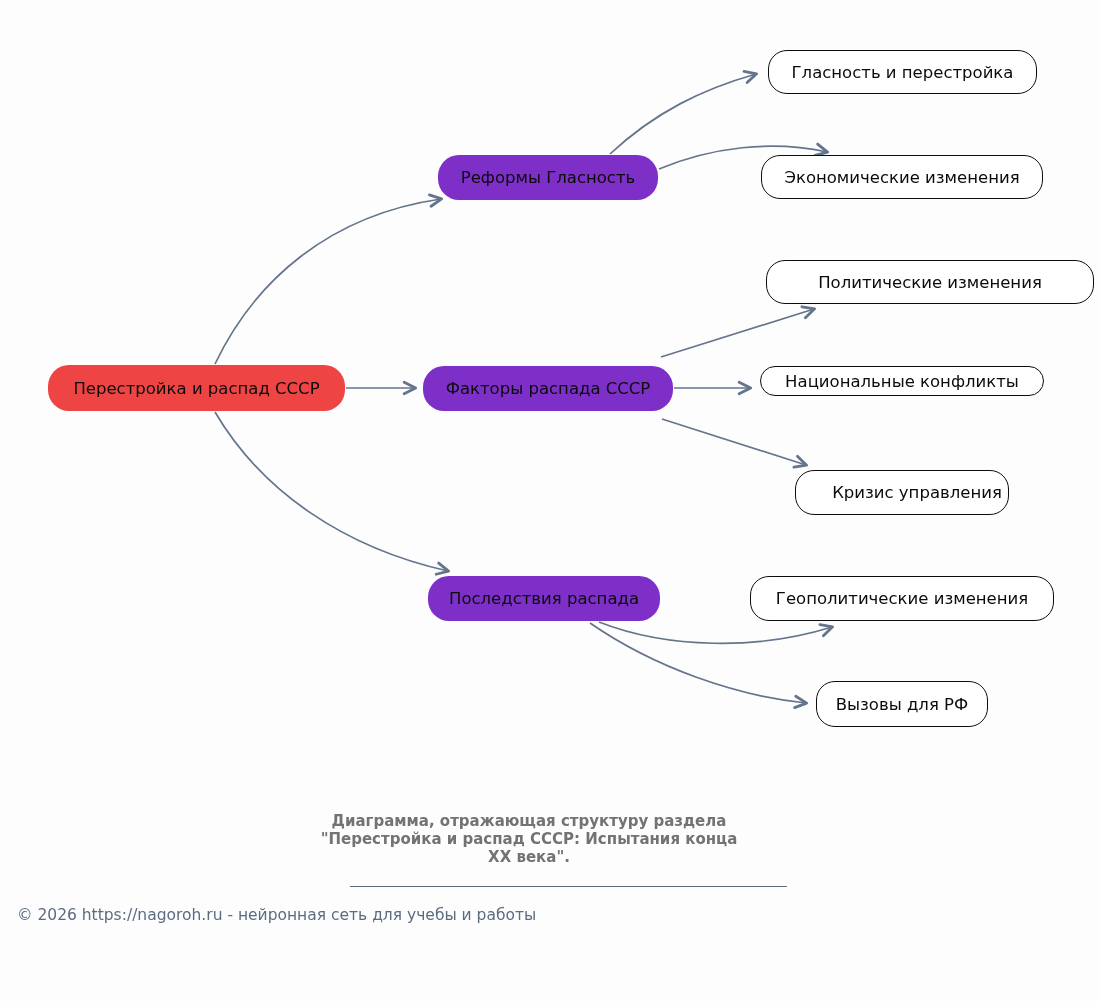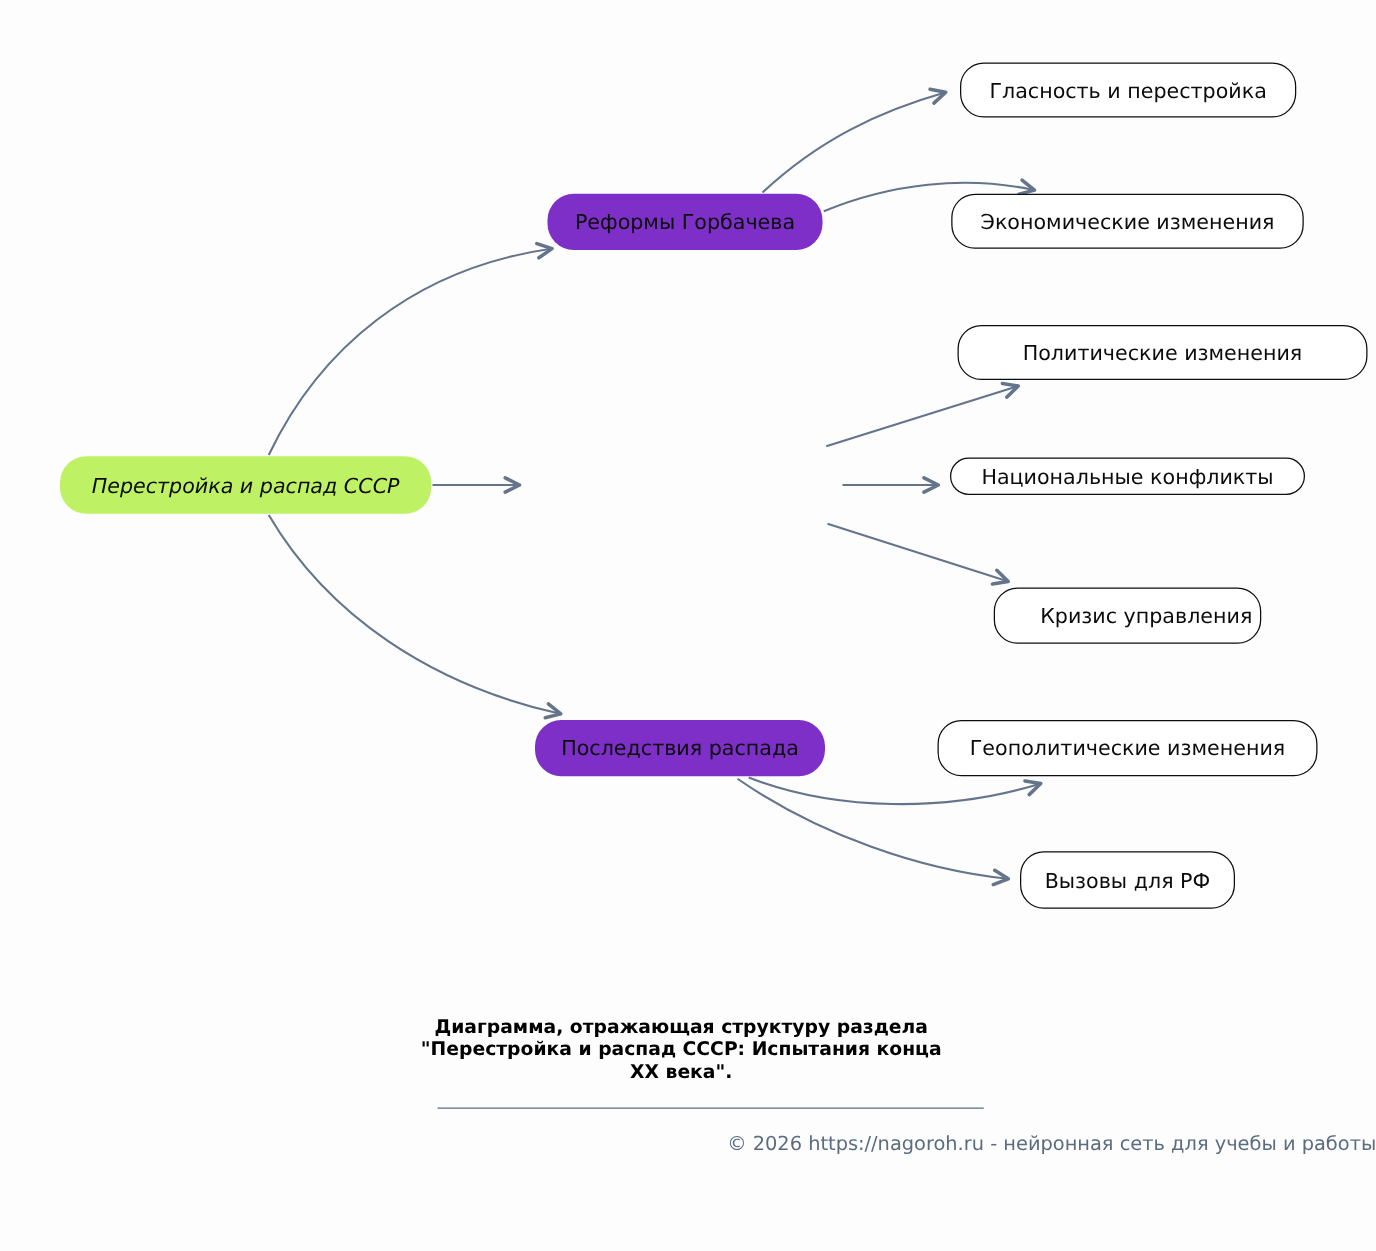--- a/index.html
+++ b/index.html
@@ -9,49 +9,49 @@
     font-family:"DejaVu Sans","Liberation Sans",sans-serif;
   }
   .canvas{position:absolute;inset:0;}
   svg.edges{position:absolute;left:0;top:0;z-index:0;}
   .node{
     position:absolute;z-index:2;
     display:flex;align-items:center;justify-content:center;
     font-size:16.5px;color:#0b0b0b;white-space:nowrap;
     box-sizing:border-box;
   }
-  .node.root{background:#bef264;border-radius:21px;font-style:italic;}
+  .node.root{background:#ef4444;border-radius:21px;}
   .node.branch{background:#7d2fc8;border-radius:21px;}
   .node.leaf{background:#ffffff;border:1.6px solid #0d0d0d;border-radius:19px;}
 
   
   .n-root        {left:48px;  top:365px; width:297px; height:46px;}
   .n-reforms     {left:438px; top:155px; width:220px; height:45px;}
   .n-factors     {left:423px; top:366px; width:250px; height:45px;}
   .n-conseq      {left:428px; top:576px; width:232px; height:45px;}
   .n-glasnost    {left:768px; top:50px;  width:269px; height:44px;}
   .n-economic    {left:761px; top:155px; width:282px; height:44px;}
   .n-political   {left:766px; top:260px; width:328px; height:44px;}
   .n-national    {left:760px; top:366px; width:284px; height:30px;}
   .n-crisis      {left:795px; top:470px; width:214px; height:45px;padding-left:30px;}
   .n-geopolitical{left:750px; top:576px; width:304px; height:45px;}
   .n-challenges  {left:816px; top:681px; width:172px; height:46px;}
 
   .footer-caption{
-    position:absolute;left:300px;top:812px;width:490px;z-index:2;
-    text-align:center;color:#000000;font-weight:bold;
+    position:absolute;left:284px;top:812px;width:490px;z-index:2;
+    text-align:center;color:#737373;font-weight:bold;
     font-size:15px;line-height:18px;
   }
   .footer-sep{
     position:absolute;left:350px;top:886px;width:437px;height:0;z-index:2;
     border-top:1.4px solid #5b6c80;
   }
   .footer-copyright{
     position:absolute;left:17px;top:906px;width:1084px;z-index:2;
-    text-align:right;color:#5b6c80;font-size:15.5px;
+    text-align:left;color:#5b6c80;font-size:15.5px;
   }
 </style>
 </head>
 <body>
 
 <div class="canvas">
 
   <svg class="edges" width="1101" height="1001" viewBox="0 0 1101 1001">
     <defs>
       <marker id="arrowhead" viewBox="0 0 12 12" refX="10" refY="6" markerWidth="9" markerHeight="9" orient="auto-start-reverse">
@@ -67,21 +67,22 @@
       <path d="M 661 357 L 814 309" marker-end="url(#arrowhead)"></path>
       <path d="M 674 388 L 750 388" marker-end="url(#arrowhead)"></path>
       <path d="M 662 419 L 806 465" marker-end="url(#arrowhead)"></path>
       <path d="M 599 622 C 668 649, 758 650, 832 627" marker-end="url(#arrowhead)"></path>
       <path d="M 590 623 C 655 668, 737 696, 806 703" marker-end="url(#arrowhead)"></path>
     </g>
   </svg>
 
   <div class="node root n-root">Перестройка и распад СССР</div>
 
-  <div class="node branch n-reforms">Реформы Горбачева</div>
+  <div class="node branch n-reforms">Реформы Гласность</div>
+  <div class="node branch n-factors">Факторы распада СССР</div>
   <div class="node branch n-conseq">Последствия распада</div>
 
   <div class="node leaf n-economic">Экономические изменения</div>
   <div class="node leaf n-glasnost">Гласность и перестройка</div>
   <div class="node leaf n-political">Политические изменения</div>
   <div class="node leaf n-national">Национальные конфликты</div>
   <div class="node leaf n-crisis">Кризис управления</div>
   <div class="node leaf n-geopolitical">Геополитические изменения</div>
   <div class="node leaf n-challenges">Вызовы для РФ</div>
 

